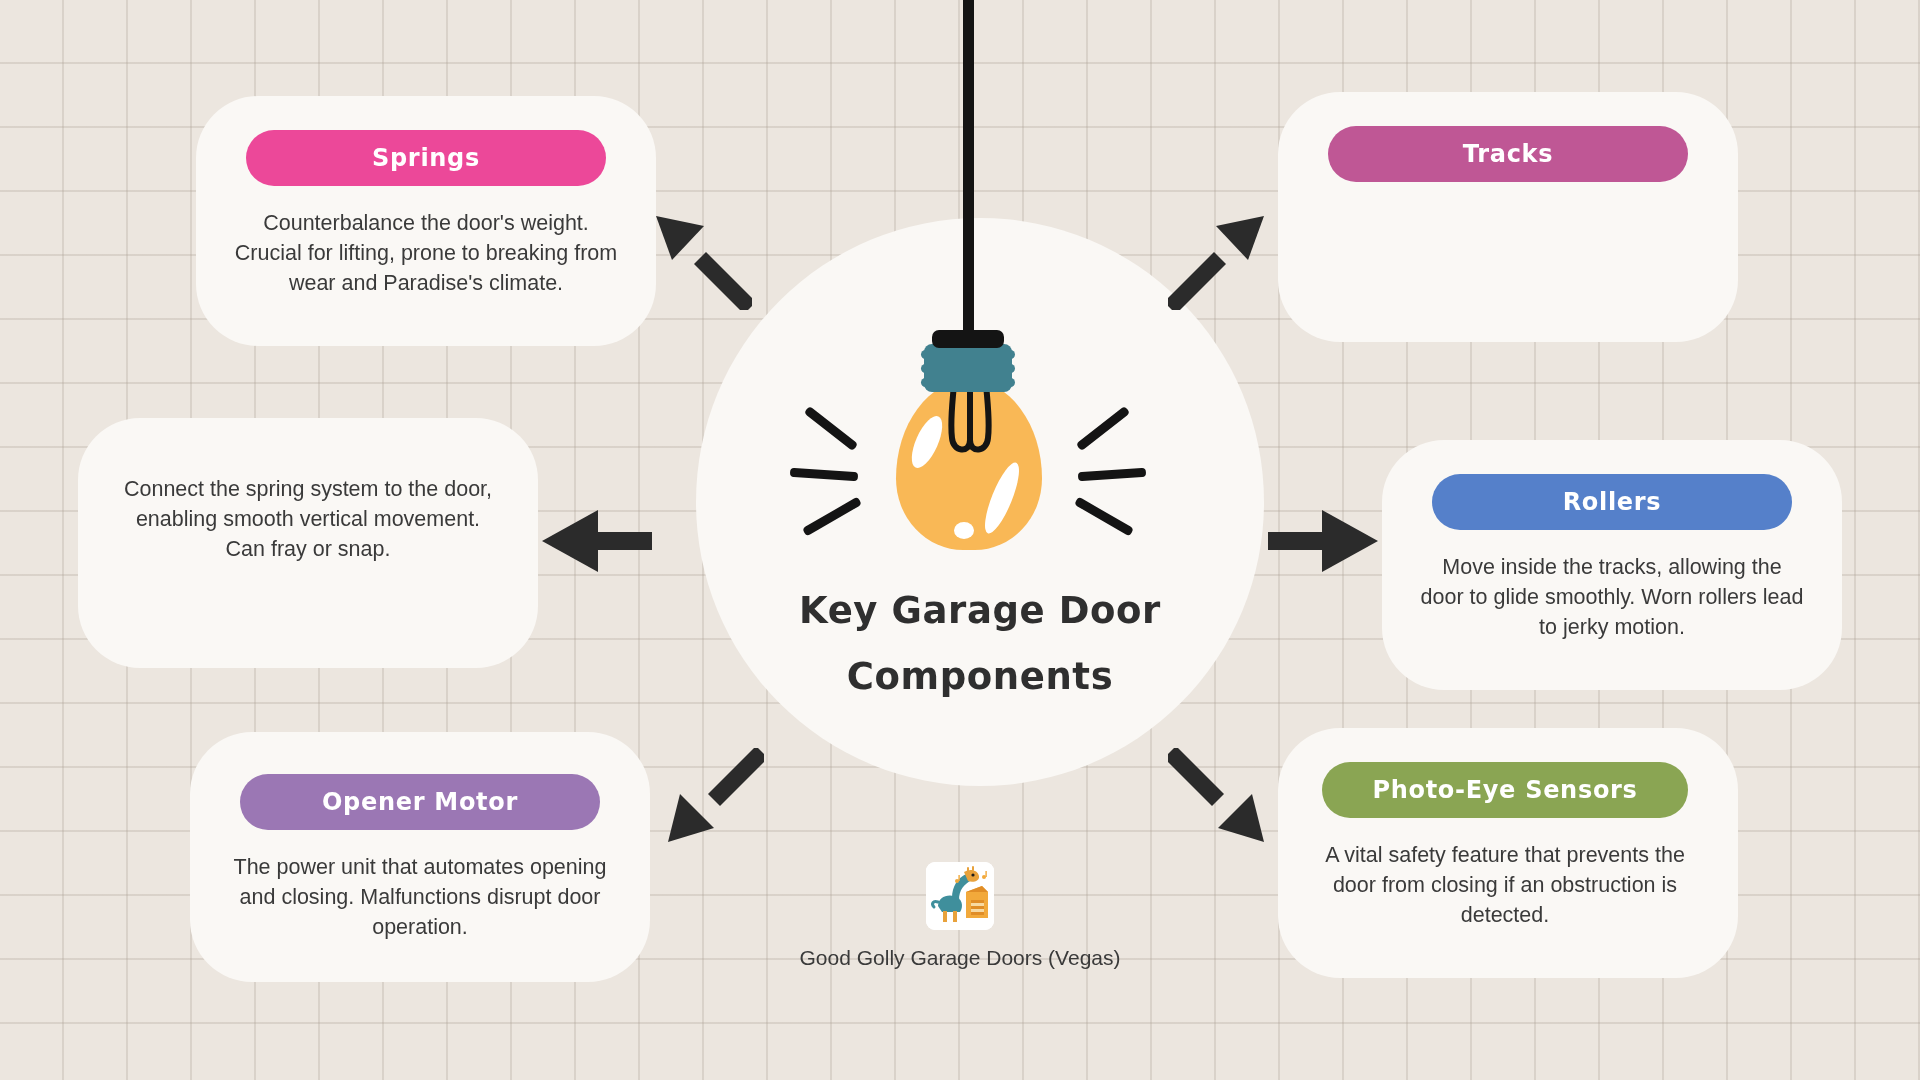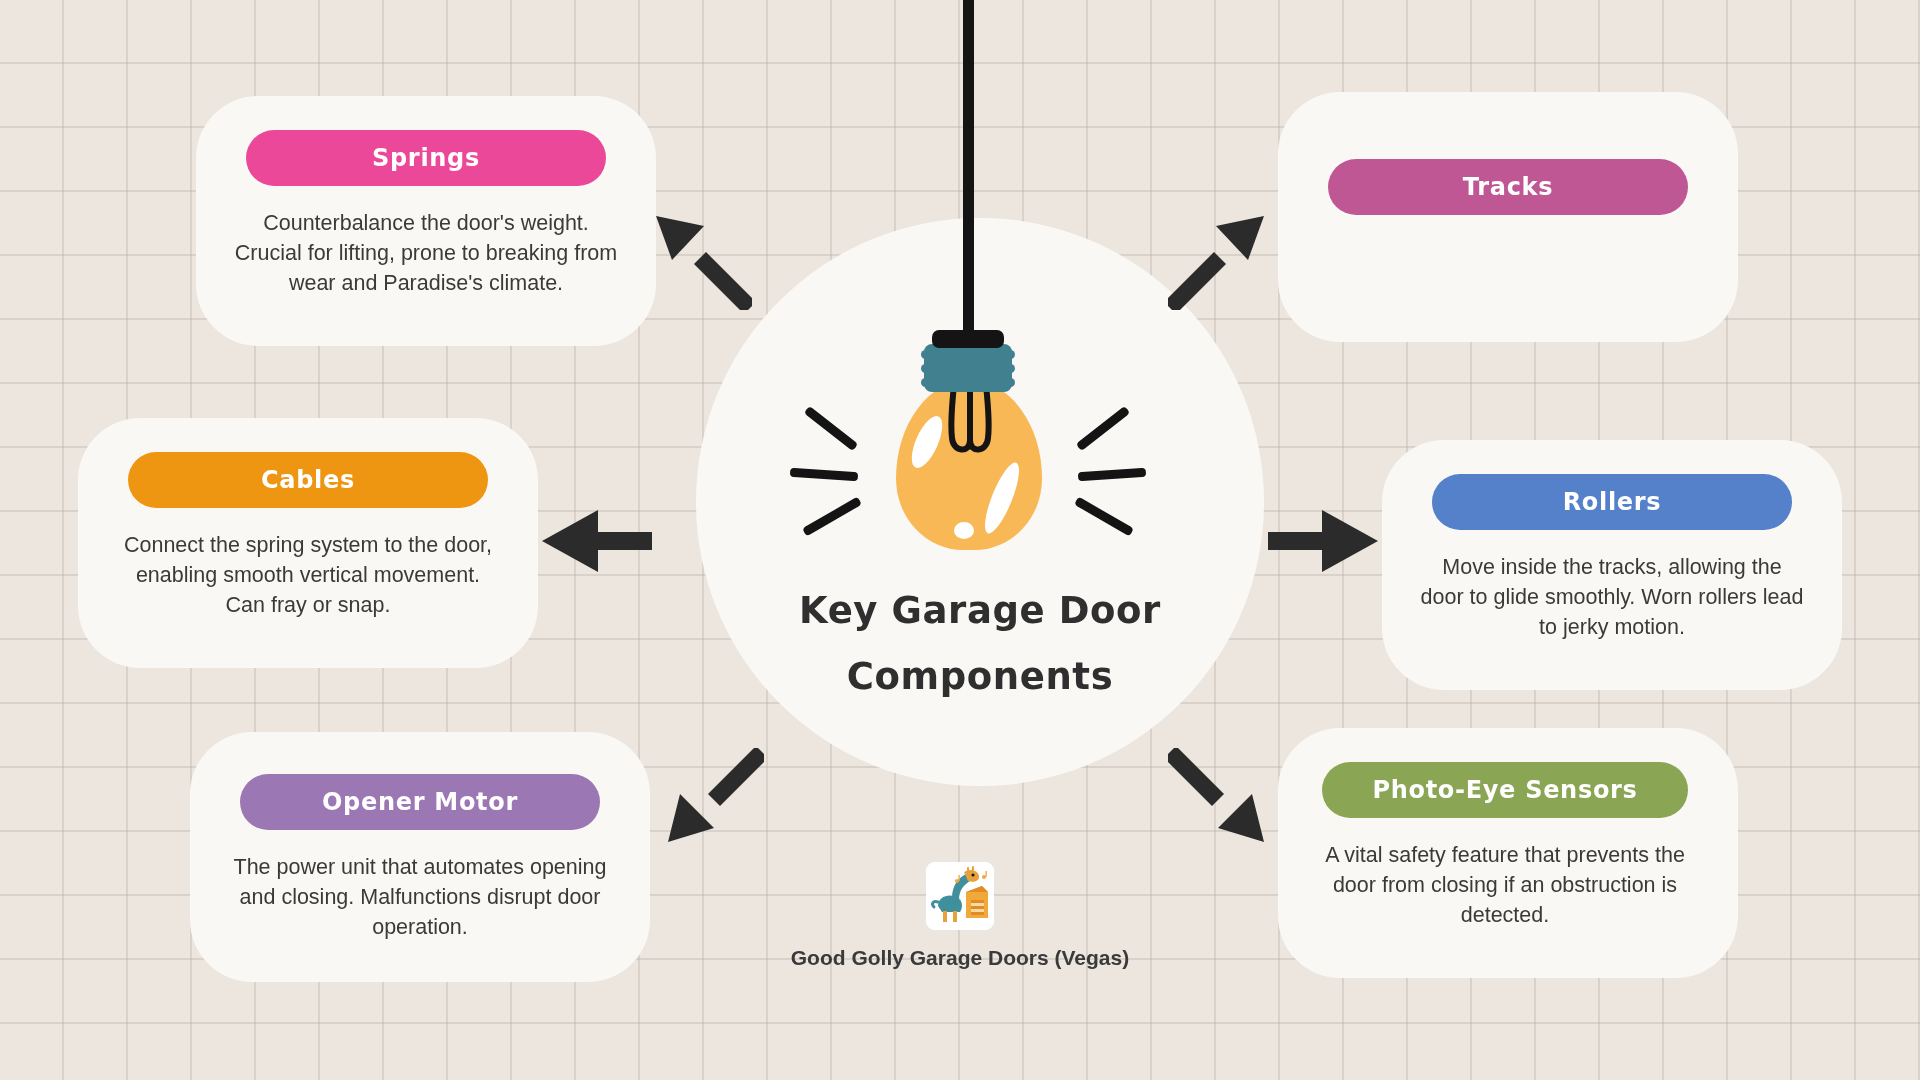--- a/index.html
+++ b/index.html
@@ -214,21 +214,21 @@
     height: 68px;
     margin: 0 auto;
     background: #ffffff;
     border-radius: 9px;
     overflow: hidden;
     position: relative;
   }
   #brand-name {
     margin-top: 16px;
     font-size: 21px;
-    font-weight: 700;
+    font-weight: 400;
     color: #3a3a3a;
   }
   #brand-url {
     margin-top: 16px;
     font-size: 19px;
     color: #3d3d3d;
   }
 </style>
 </head>
 <body>
@@ -297,31 +297,30 @@
     <path d="M2 4 L50 52" stroke="#2b2b2b" stroke-width="17" stroke-linecap="butt"></path>
     <path d="M96 94 L84 46 L50 80 Z" fill="#2b2b2b"></path>
   </svg>
 
   <div class="card" id="card-springs">
     <span class="pill" style="background-color: #ec4899;">Springs</span>
     <span class="desc">Counterbalance the door's weight. Crucial for lifting, prone to breaking from wear and Paradise's climate.</span>
   </div>
 
   <div class="card" id="card-cables">
-    <span class="pill" style="background-color: rgb(238, 149, 17);">Cables</span>
     <span class="desc">Connect the spring system to the door, enabling smooth vertical movement. Can fray or snap.</span>
   </div>
 
   <div class="card" id="card-opener">
     <span class="pill" style="background-color: rgb(155, 119, 180);">Opener Motor</span>
     <span class="desc">The power unit that automates opening and closing. Malfunctions disrupt door operation.</span>
   </div>
 
   <div class="card" id="card-tracks">
-    <span class="pill" style="background-color: rgb(191, 87, 149); margin-top: 33px;">Tracks</span>
+    <span class="pill" style="background-color: rgb(191, 87, 149);">Tracks</span>
   </div>
 
   <div class="card" id="card-rollers">
     <span class="pill" style="background-color: rgb(85, 128, 202);">Rollers</span>
     <span class="desc">Move inside the tracks, allowing the door to glide smoothly. Worn rollers lead to jerky motion.</span>
   </div>
 
   <div class="card" id="card-sensors">
     <span class="pill" style="background-color: rgb(138, 165, 83);">Photo-Eye Sensors</span>
     <span class="desc">A vital safety feature that prevents the door from closing if an obstruction is detected.</span>

